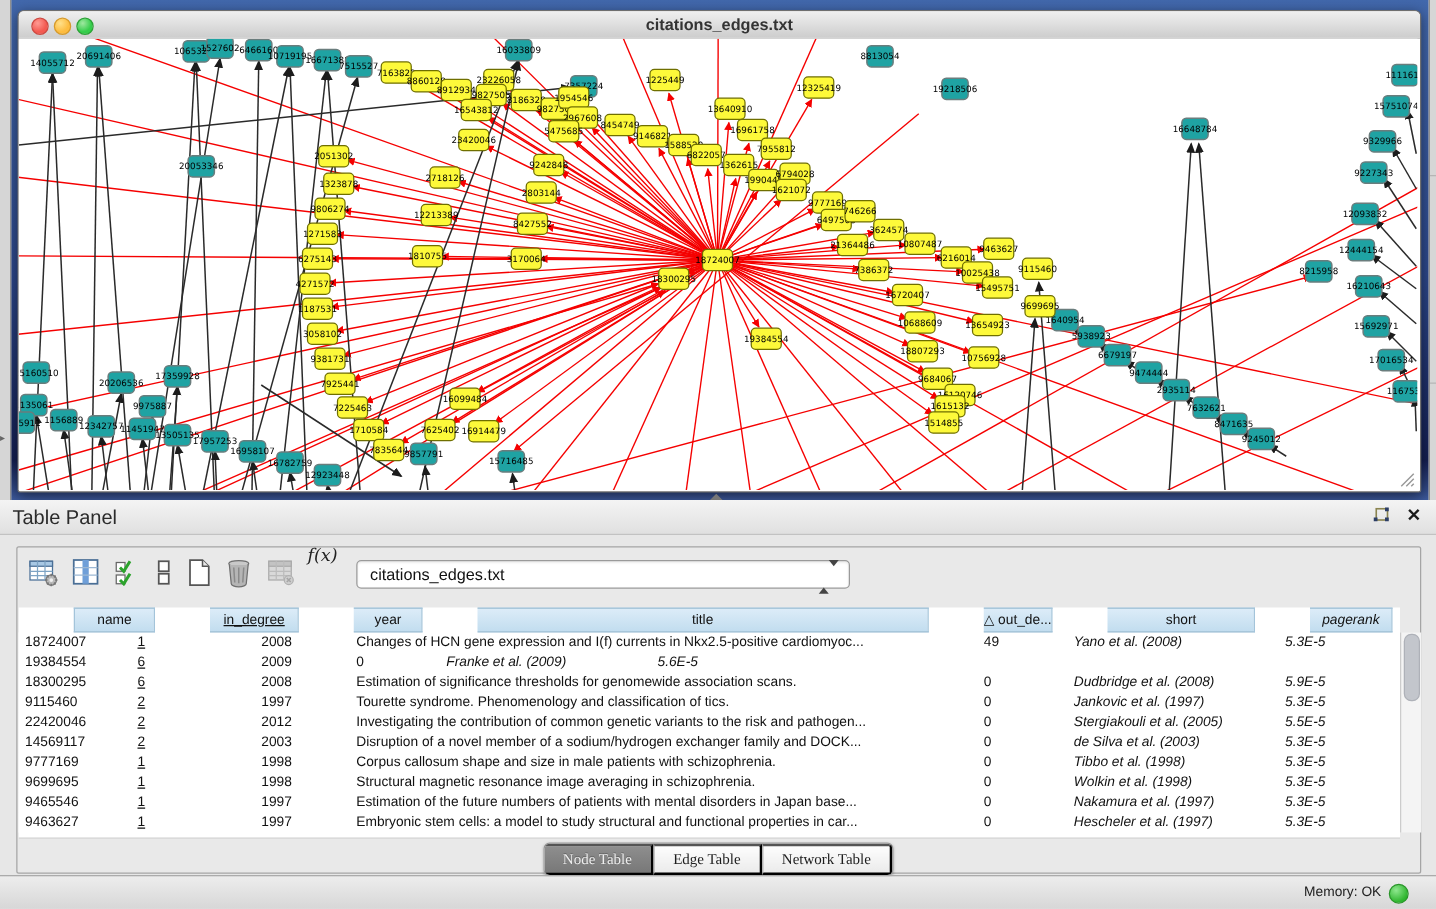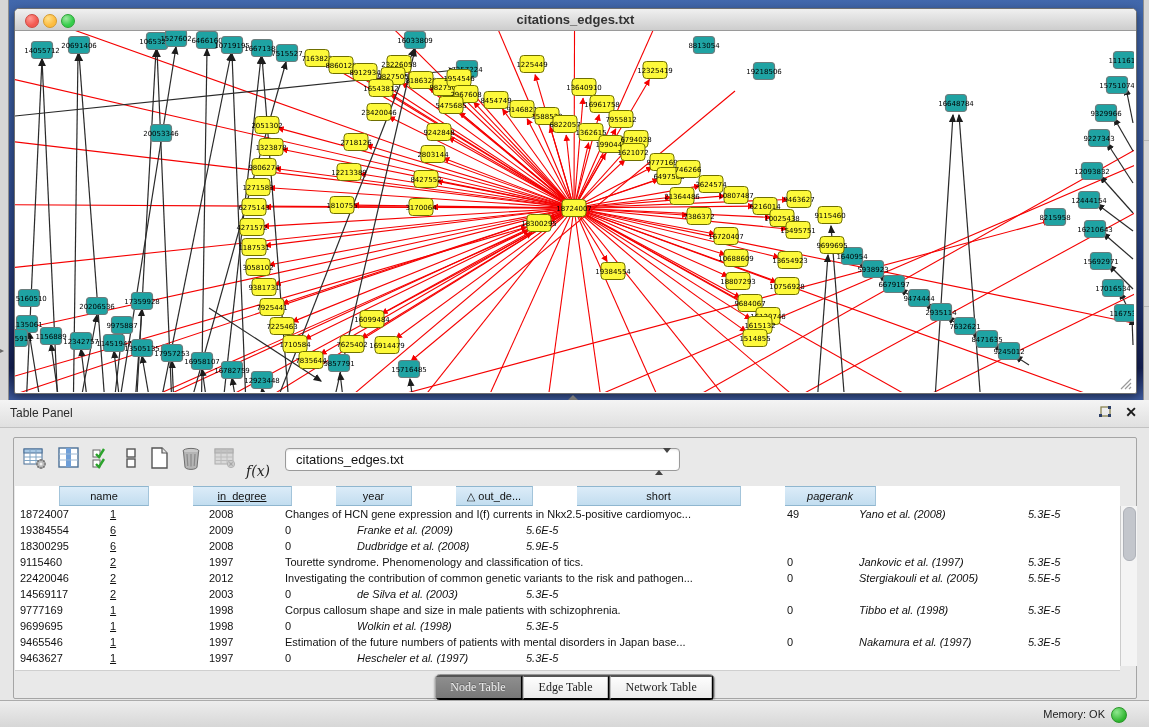--- a/index.html
+++ b/index.html
@@ -30,21 +30,21 @@
   .e-red{stroke:#f50000;stroke-width:1.1;}
   .e-blk{stroke:#2a2a2a;stroke-width:1.2;}
   .gnode-y{fill:#fdf93a;stroke:#6f6f00;stroke-width:1;}
   .gnode-t{fill:#1fa3a3;stroke:#6a7d7d;stroke-width:1.2;}
   .nl{font:7px "DejaVu Sans",sans-serif;fill:#000;pointer-events:none;}
   .grip{position:absolute;right:2px;bottom:2px;}
   
   .tpanel{position:absolute;left:0;top:400px;width:1149px;height:300px;background:#e7e7e7;}
   .tpanel-header{position:absolute;left:0;top:0;width:100%;height:27px;
       background:linear-gradient(#f4f4f4,#e0e0e0);border-bottom:1px solid #c2c2c2;}
-  .tpanel-title{position:absolute;left:10px;top:6px;font-size:12px;color:#2b2b2b;}
+  .tpanel-title{position:absolute;left:10px;top:6px;font-size:16px;color:#2b2b2b;}
   .float-btn{position:absolute;right:36px;top:5px;width:16px;height:16px;}
   .close-btn{position:absolute;right:12px;top:4px;font-size:14px;font-weight:bold;color:#1a1a1a;cursor:default;}
   .split-handle{position:absolute;left:568px;top:-5px;width:0;height:0;
       border-left:5px solid transparent;border-right:5px solid transparent;border-bottom:5px solid #777;}
   .tcontainer{position:absolute;left:13px;top:37px;width:1122px;height:260px;
       border:1px solid #a5a5a5;border-radius:2px;background:#e9e9e9;}
   
   .tbtn{position:absolute;top:45px;width:26px;height:26px;}
   .fx{font-family:"DejaVu Serif",serif;font-style:italic;font-size:14px;color:#222;}
   .netdrop{position:absolute;left:285px;top:48px;width:393px;height:21px;background:#fff;
@@ -565,37 +565,38 @@
     <path d="M5.5,7 L7,22 a6,2.4 0 0 0 12,0 L20.5,7" fill="#b5b5b5" stroke="#6e6e6e"></path>
     <path d="M9,9 l0.8,12 M13,9 v12.6 M17,9 l-0.8,12" stroke="#8a8a8a" stroke-width="1.2" fill="none"></path>
   </svg>
   <svg class="tbtn" style="left:212px" viewBox="0 0 26 26">
     <rect x="3" y="4" width="18" height="15" fill="#d9d9d9" stroke="#ababab"></rect>
     <rect x="3" y="4" width="18" height="4" fill="#c3c3c3" stroke="#ababab"></rect>
     <path d="M3,12 h18 M3,15.5 h18 M9,4 v15 M15,4 v15" stroke="#bcbcbc"></path>
     <circle cx="19" cy="19" r="3.6" fill="#cfcfcf" stroke="#b0b0b0"></circle>
     <path d="M17.4,17.4 l3.2,3.2 M20.6,17.4 l-3.2,3.2" stroke="#a5a5a5" stroke-width="1.2"></path>
   </svg>
-  <div class="tbtn" style="left:246px;top:62px">
+  <div class="tbtn" style="left:246px;top:36px">
     <span class="fx">f(x)</span>
   </div>
 
   <div class="netdrop">
     <span class="val">citations_edges.txt</span>
     <span class="stepper">
       <span class="up"></span><span class="dn"></span>
     </span>
   </div>
 
   <div class="twhite"></div>
   <div class="ttable">
     <div class="thead">
         <div class="hc c0">name</div>
         <div class="hc c1">in_degree</div>
         <div class="hc c2">year</div>
+        <div class="hc c3">title</div>
         <div class="hc c4"><span>△ </span>out_de...</div>
         <div class="hc c5">short</div>
         <div class="hc c6">pagerank</div>
       </div>
     <div class="tbody">
         <div class="trow">
           <div class="tc c0">18724007</div>
           <div class="tc c1">1</div>
           <div class="tc c2">2008</div>
           <div class="tc c3">Changes of HCN gene expression and I(f) currents in Nkx2.5-positive cardiomyoc...</div>
@@ -608,20 +609,21 @@
           <div class="tc c1">6</div>
           <div class="tc c2">2009</div>
           <div class="tc c4">0</div>
           <div class="tc c5 center">Franke et al. (2009)</div>
           <div class="tc c6">5.6E-5</div>
         </div>
         <div class="trow">
           <div class="tc c0">18300295</div>
           <div class="tc c1">6</div>
           <div class="tc c2">2008</div>
+          <div class="tc c3">Estimation of significance thresholds for genomewide association scans.</div>
           <div class="tc c4">0</div>
           <div class="tc c5 center">Dudbridge et al. (2008)</div>
           <div class="tc c6">5.9E-5</div>
         </div>
         <div class="trow">
           <div class="tc c0">9115460</div>
           <div class="tc c1">2</div>
           <div class="tc c2">1997</div>
           <div class="tc c3">Tourette syndrome. Phenomenology and classification of tics.</div>
           <div class="tc c4">0</div>
@@ -634,54 +636,57 @@
           <div class="tc c2">2012</div>
           <div class="tc c3">Investigating the contribution of common genetic variants to the risk and pathogen...</div>
           <div class="tc c4">0</div>
           <div class="tc c5 center">Stergiakouli et al. (2005)</div>
           <div class="tc c6">5.5E-5</div>
         </div>
         <div class="trow">
           <div class="tc c0">14569117</div>
           <div class="tc c1">2</div>
           <div class="tc c2">2003</div>
+          <div class="tc c3">Disruption of a novel member of a sodium/hydrogen exchanger family and DOCK...</div>
           <div class="tc c4">0</div>
           <div class="tc c5 center">de Silva et al. (2003)</div>
           <div class="tc c6">5.3E-5</div>
         </div>
         <div class="trow">
           <div class="tc c0">9777169</div>
           <div class="tc c1">1</div>
           <div class="tc c2">1998</div>
           <div class="tc c3">Corpus callosum shape and size in male patients with schizophrenia.</div>
           <div class="tc c4">0</div>
           <div class="tc c5 center">Tibbo et al. (1998)</div>
           <div class="tc c6">5.3E-5</div>
         </div>
         <div class="trow">
           <div class="tc c0">9699695</div>
           <div class="tc c1">1</div>
           <div class="tc c2">1998</div>
+          <div class="tc c3">Structural magnetic resonance image averaging in schizophrenia.</div>
           <div class="tc c4">0</div>
           <div class="tc c5 center">Wolkin et al. (1998)</div>
           <div class="tc c6">5.3E-5</div>
         </div>
         <div class="trow">
           <div class="tc c0">9465546</div>
           <div class="tc c1">1</div>
           <div class="tc c2">1997</div>
           <div class="tc c3">Estimation of the future numbers of patients with mental disorders in Japan base...</div>
           <div class="tc c4">0</div>
           <div class="tc c5 center">Nakamura et al. (1997)</div>
           <div class="tc c6">5.3E-5</div>
         </div>
         <div class="trow">
           <div class="tc c0">9463627</div>
           <div class="tc c1">1</div>
           <div class="tc c2">1997</div>
+          <div class="tc c3">Embryonic stem cells: a model to study structural and functional properties in car...</div>
           <div class="tc c4">0</div>
           <div class="tc c5 center">Hescheler et al. (1997)</div>
           <div class="tc c6">5.3E-5</div>
         </div>
       </div>
   </div>
   <div class="vscroll">
     <div class="vthumb"></div>
   </div>
 

